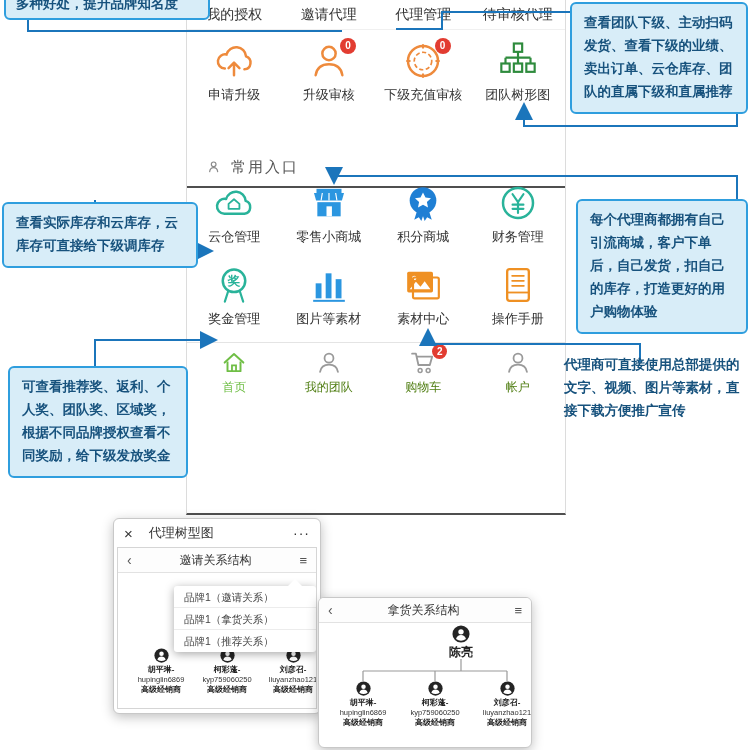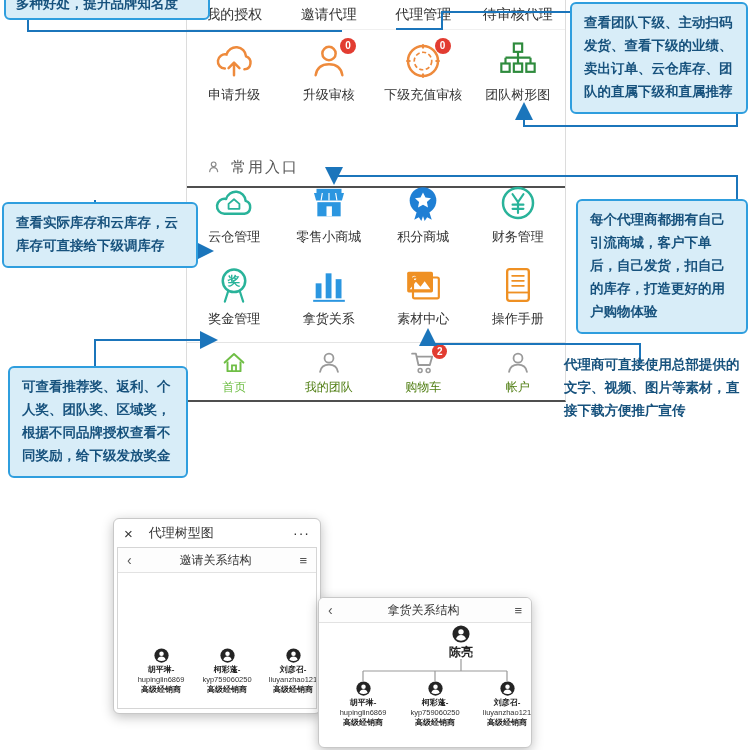--- a/index.html
+++ b/index.html
@@ -1,21 +1,21 @@
 <!DOCTYPE html>
 <html><head>
 <meta charset="utf-8">
 <style>
   * { margin:0; padding:0; box-sizing:border-box; }
   html,body { background:#fff; }
   body { font-family:"Liberation Sans","DejaVu Sans",sans-serif; }
   .stage { position:relative; width:750px; height:750px; background:#fff; overflow:hidden; }
 
   
-  .panel { position:absolute; left:186px; top:0; width:380px; height:402px; background:#fff;
+  .panel { position:absolute; left:186px; top:0; width:380px; height:515px; background:#fff;
            border-left:1px solid #dcdcdc; border-right:1px solid #dcdcdc; border-bottom:2px solid #4f4f4f; z-index:1; }
   .tabs-row { display:flex; height:30px; border-bottom:1px solid #f0f0f0; }
   .tabs-row .cell { flex:1; text-align:center; font-size:14px; color:#333; padding-top:6px; cursor:pointer; }
   .grid { position:absolute; left:0; width:100%; display:flex; }
   .mi { flex:1; display:flex; flex-direction:column; align-items:center; position:relative; cursor:pointer; }
   .mi .ic { height:46px; display:flex; align-items:center; justify-content:center; }
   .mi .ic svg { width:40px; height:40px; }
   .mi .lb { font-size:13px; color:#333; margin-top:2px; white-space:nowrap; }
   .badge { position:absolute; top:0; right:20px; min-width:16px; height:16px; padding:0 3px; border-radius:9px;
            background:#e23c31; color:#fff; font-size:10px; line-height:16px; text-align:center; font-weight:bold; }
@@ -218,21 +218,21 @@
       </div>
       <div class="mi">
         <span class="ic">
           <svg viewBox="0 0 48 48">
               <rect x="8" y="22" width="7" height="18" fill="#2b96e0"></rect>
               <rect x="20" y="10" width="7" height="30" fill="#2b96e0"></rect>
               <rect x="32" y="17" width="7" height="23" fill="#2b96e0"></rect>
               <path d="M5 43h38" stroke="#2b96e0" stroke-width="2.4"></path>
             </svg>
         </span>
-        <span class="lb">拿货关系</span>
+        <span class="lb">图片等素材</span>
       </div>
       <div class="mi">
         <span class="ic">
           <svg viewBox="0 0 48 48">
               <rect x="5" y="8" width="31" height="25" rx="2" fill="#ef9023"></rect>
               <path d="M8 29l7.5-9 5.5 6 5-6.5 7 9.5z" fill="#fff"></path>
               <circle cx="13.5" cy="15.5" r="2.6" fill="#fff"></circle>
               <rect x="12" y="15" width="31" height="25" rx="2" fill="none" stroke="#ef9023" stroke-width="2.6"></rect>
             </svg>
         </span>
@@ -343,20 +343,26 @@
               <circle cx="10" cy="10" r="9.5" fill="#242424"></circle>
               <circle cx="10" cy="7.6" r="3" fill="#fff"></circle>
               <path d="M4.5 15.5c.7-3 2.9-4.3 5.5-4.3s4.8 1.3 5.5 4.3a9.5 9.5 0 0 1-11 0z" fill="#fff"></path>
             </svg>
           </span>
         <span class="nm">刘彦召-</span>
         <span class="mid">liuyanzhao121</span>
         <span class="lv">高级经销商</span>
       </div>
 
+      <div class="dropdown">
+        <div class="notch"></div>
+        <div class="dd">品牌1（邀请关系）</div>
+        <div class="dd">品牌1（拿货关系）</div>
+        <div class="dd">品牌1（推荐关系）</div>
+      </div>
     </div>
   </div>
 
   <div class="win win2">
     <div class="sheader">
       <span class="back">‹</span>
       <span class="stt">拿货关系结构</span>
       <span class="burger">≡</span>
     </div>
     <div class="w2content">

